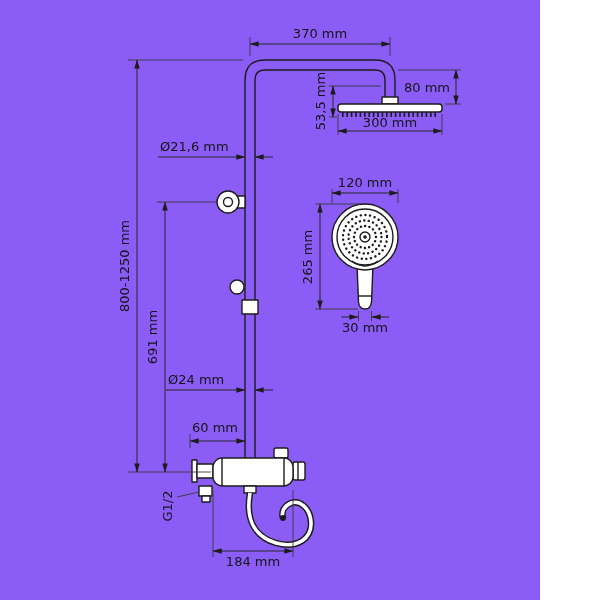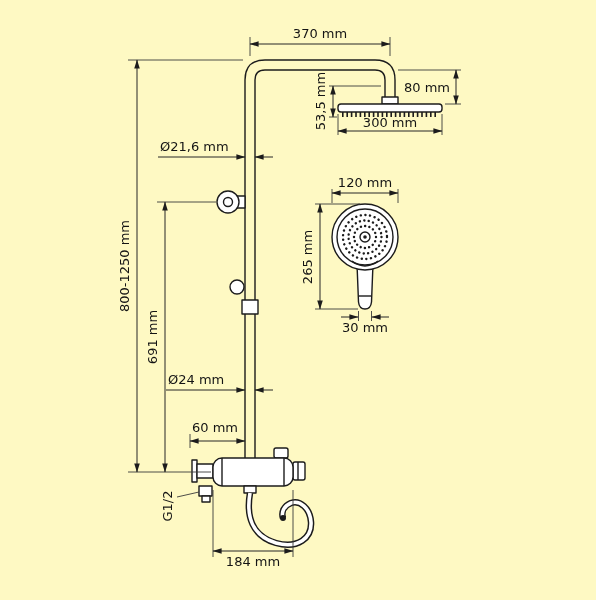--- a/index.html
+++ b/index.html
@@ -1,16 +1,16 @@
 <!DOCTYPE html>
 <html><head>
 <meta charset="utf-8">
 <style>
   html,body{margin:0;padding:0;background:#ffffff;width:600px;height:600px;overflow:hidden}
-  .canvas{position:relative;width:596px;height:600px;background:#fef9c3}
+  .canvas{position:relative;width:540px;height:600px;background:#8b5cf6}
   svg{display:block}
   
   .d{stroke:#1c1c1c;stroke-width:1.4;fill:none;stroke-linejoin:round;stroke-linecap:butt}
   .df{stroke:#1c1c1c;stroke-width:1.4;fill:#ffffff;stroke-linejoin:round}
   
   .x{stroke:#3a3a3a;stroke-width:0.9;fill:none}
   
   .m{stroke:#262626;stroke-width:1;fill:none}
   text{font-family:"DejaVu Sans", sans-serif;font-size:13px;fill:#141414}
 </style>

